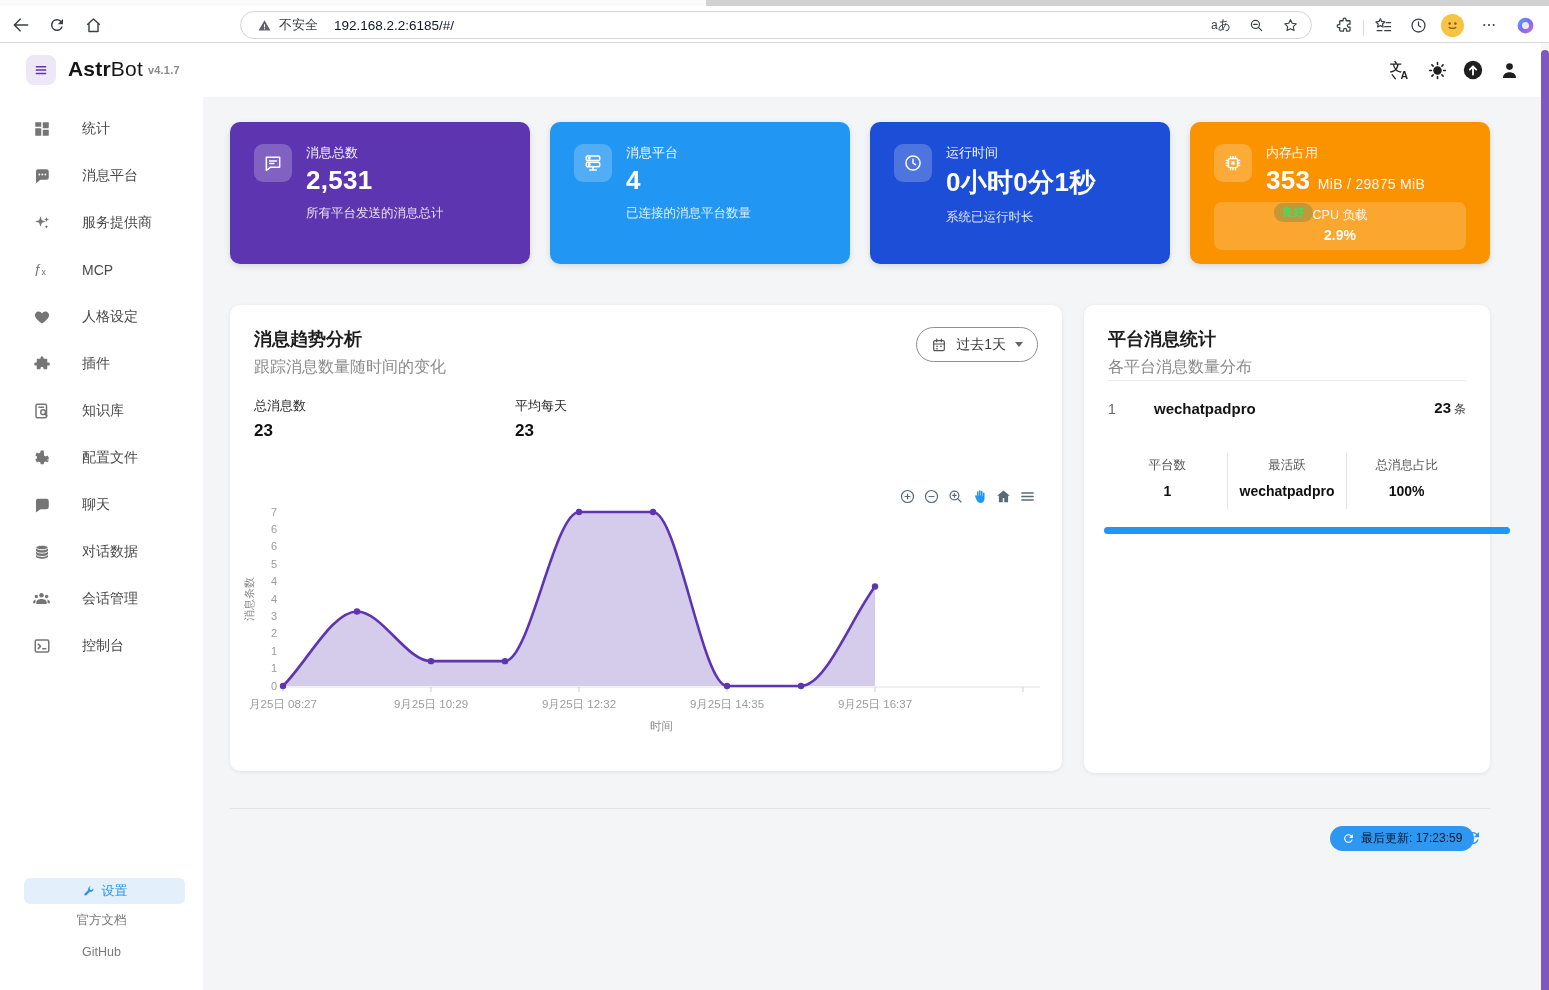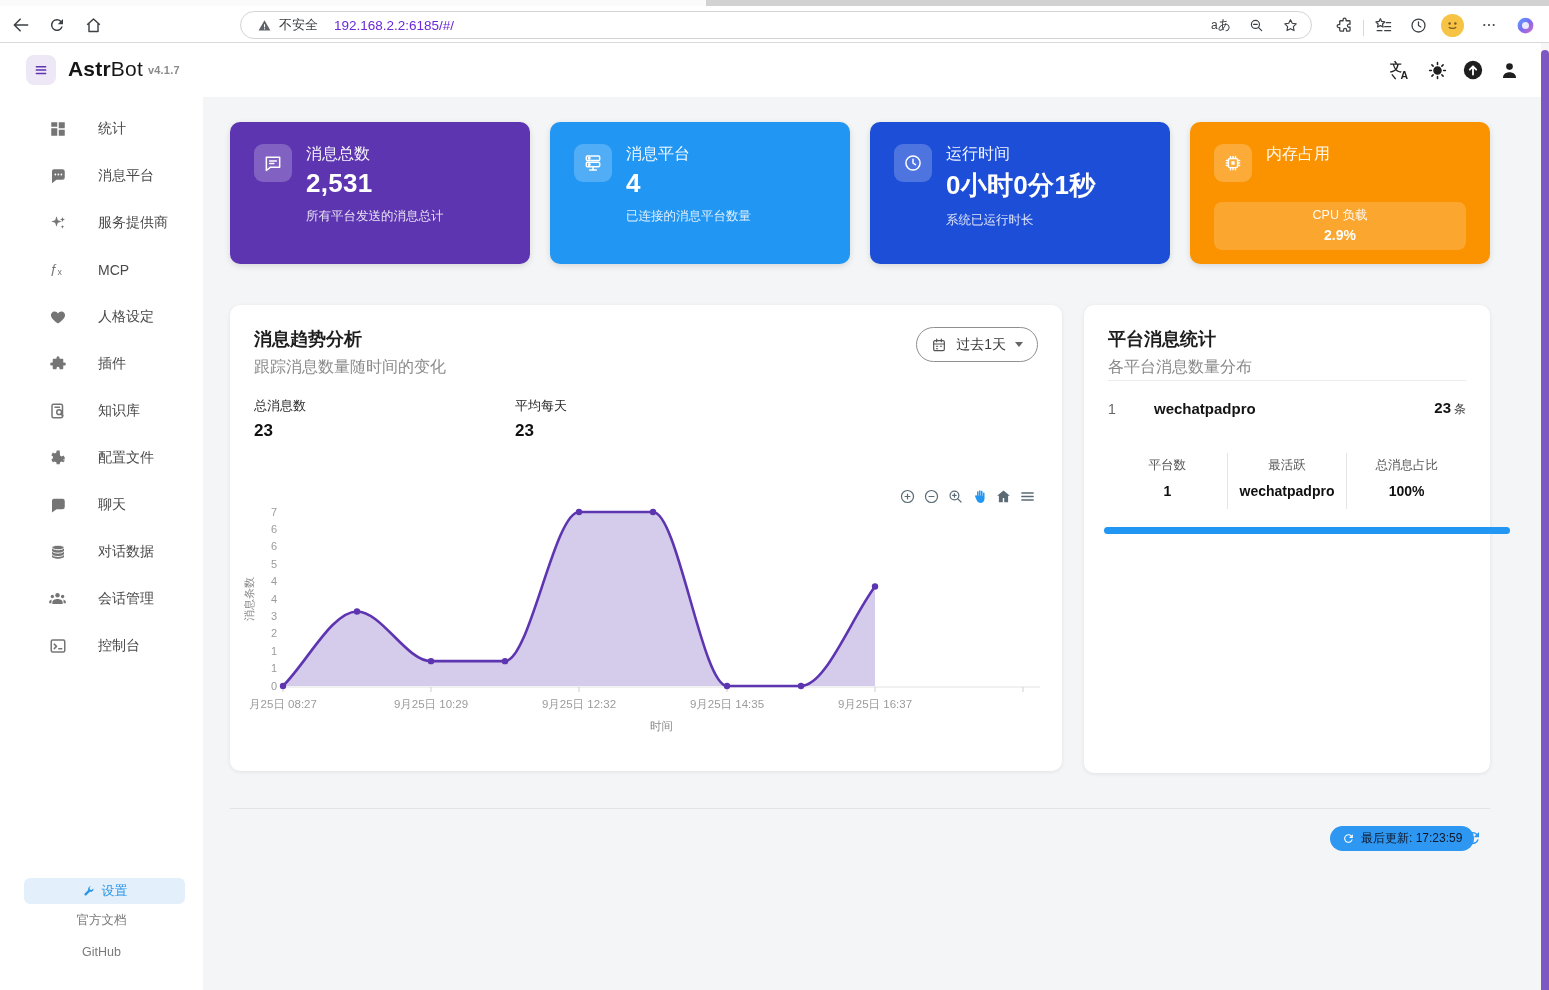--- a/index.html
+++ b/index.html
@@ -7,49 +7,49 @@
   body { font-family:"Liberation Sans","DejaVu Sans",sans-serif; }
   .screen { position:relative; width:1549px; height:990px; background:#fff; overflow:hidden; }
 
   
   .tabstrip { position:absolute; left:0; top:0; width:1549px; height:6px; background:#fbfbfb; }
   .tabstrip .tab-right { position:absolute; left:706px; top:0; right:0; height:6px; background:#d2d2d2; }
   .toolbar { position:absolute; left:0; top:6px; width:1549px; height:37px; background:#fff; border-bottom:1px solid #d9d9d9; }
   .tb-btn { position:absolute; top:8px; width:22px; height:22px; display:flex; align-items:center; justify-content:center; }
   .addressbar { position:absolute; left:240px; top:5px; width:1072px; height:28px; border:1px solid #d4d4d4; border-radius:14px; background:#fff; display:flex; align-items:center; padding:0 12px 0 16px; }
   .addr-sec { font-size:13px; color:#3c4043; margin-left:7px; font-weight:400; }
-  .addr-url { font-size:13.5px; color:#6d28d9; margin-left:16px; flex:1; }
+  .addr-url { font-size:13.5px; color:#0f172a; margin-left:16px; flex:1; }
   .addr-right { display:flex; align-items:center; gap:17px; }
   .aa-ic { font-size:12px; color:#3c4043; }
   .ext-sep { position:absolute; left:1363px; top:14px; width:1px; height:16px; background:#d8d8d8; }
   .avatar-circ { width:23px; height:23px; border-radius:50%; background:#f6c344; position:relative; }
 
   
   .app-header { position:absolute; left:0; top:43px; width:1549px; height:54px; background:#fff; }
   .menu-btn { position:absolute; left:26px; top:12px; width:30px; height:30px; background:#ede7f6; border-radius:8px; display:flex; align-items:center; justify-content:center; }
   .logo { position:absolute; left:68px; top:14px; font-size:21px; color:#161616; letter-spacing:.2px; }
   .logo b { font-weight:800; }
   .logo .ver { font-size:11px; color:#8a8a8a; font-weight:600; margin-left:5px; vertical-align:2px; }
   .hdr-ic { position:absolute; top:15px; width:24px; height:24px; display:flex; align-items:center; justify-content:center; }
 
   
   .sidebar { position:absolute; left:0; top:97px; width:203px; bottom:0; background:#fff; padding-top:8px; }
-  .nav-item { height:47px; display:flex; align-items:center; padding-left:48px; cursor:pointer; }
+  .nav-item { height:47px; display:flex; align-items:center; padding-left:32px; cursor:pointer; }
   .nav-ic { width:19px; height:19px; display:flex; align-items:center; justify-content:center; }
   .nav-label { margin-left:31px; font-size:14px; color:#4a4a4a; }
   .settings-pill { position:absolute; left:24px; top:781px; width:161px; height:26px; background:#e3f0fb; border-radius:6px; display:flex; align-items:center; justify-content:center; gap:7px; color:#2b95e8; font-size:13px; cursor:pointer; }
   .side-link { position:absolute; left:0; width:203px; text-align:center; font-size:12.5px; color:#7a7a7a; cursor:pointer; }
 
   
   .content-bg { position:absolute; left:203px; top:97px; right:0; bottom:0; background:#f4f5f7; }
 
   .card { position:absolute; top:122px; width:300px; height:142px; border-radius:10px; color:#fff; padding:22px 24px; box-shadow:0 2px 6px rgba(0,0,0,.12); }
   .card-top { display:flex; gap:14px; }
   .icon-box { width:38px; height:38px; min-width:38px; border-radius:9px; background:rgba(255,255,255,.22); display:flex; align-items:center; justify-content:center; }
-  .card-title { font-size:16px; opacity:.95; }
+  .card-title { font-size:13px; opacity:.95; }
   .card-value { font-size:26px; font-weight:800; margin-top:3px; letter-spacing:.3px; }
   .card-sub { font-size:12.5px; opacity:.85; margin-top:9px; }
   .mem-suffix { font-size:14px; font-weight:400; opacity:.95; }
   .badge { display:inline-block; margin-left:8px; font-size:11px; font-weight:700; color:#22d24b; background:rgba(27,94,32,.30); border-radius:9px; padding:2px 8px; vertical-align:4px; }
   .cpu-box { position:absolute; left:24px; right:24px; top:80px; background:rgba(255,255,255,.18); border-radius:8px; text-align:center; padding:5px 0 7px; }
   .cpu-label { font-size:12.5px; opacity:.95; }
   .cpu-value { font-size:14px; font-weight:800; margin-top:3px; }
 
   .panel { position:absolute; background:#fff; border-radius:10px; box-shadow:0 1px 4px rgba(0,0,0,.08); }
   .trend-card { left:230px; top:305px; width:832px; height:466px; }
@@ -400,20 +400,21 @@
     <div class="card-top">
       <div class="icon-box">
         <svg width="20" height="20" viewBox="0 0 24 24" fill="none" stroke="#fff" stroke-width="1.7" stroke-linecap="round">
             <rect x="6.5" y="6.5" width="11" height="11" rx="2"></rect>
             <rect x="10" y="10" width="4" height="4" fill="#fff" stroke="none"></rect>
             <path d="M9 6.5V4M12 6.5V4M15 6.5V4M9 20v-2.5M12 20v-2.5M15 20v-2.5M6.5 9H4M6.5 12H4M6.5 15H4M20 9h-2.5M20 12h-2.5M20 15h-2.5"></path>
           </svg>
       </div>
       <div class="card-main">
         <div class="card-title">内存占用</div>
+        <div class="card-value"><span>353</span> <span class="mem-suffix">MiB / 29875 MiB</span><span class="badge">良好</span></div>
       </div>
     </div>
     <div class="cpu-box">
       <div class="cpu-label">CPU 负载</div>
       <div class="cpu-value">2.9%</div>
     </div>
   </div>
 
   <div class="panel trend-card">
     <div class="trend-header">

